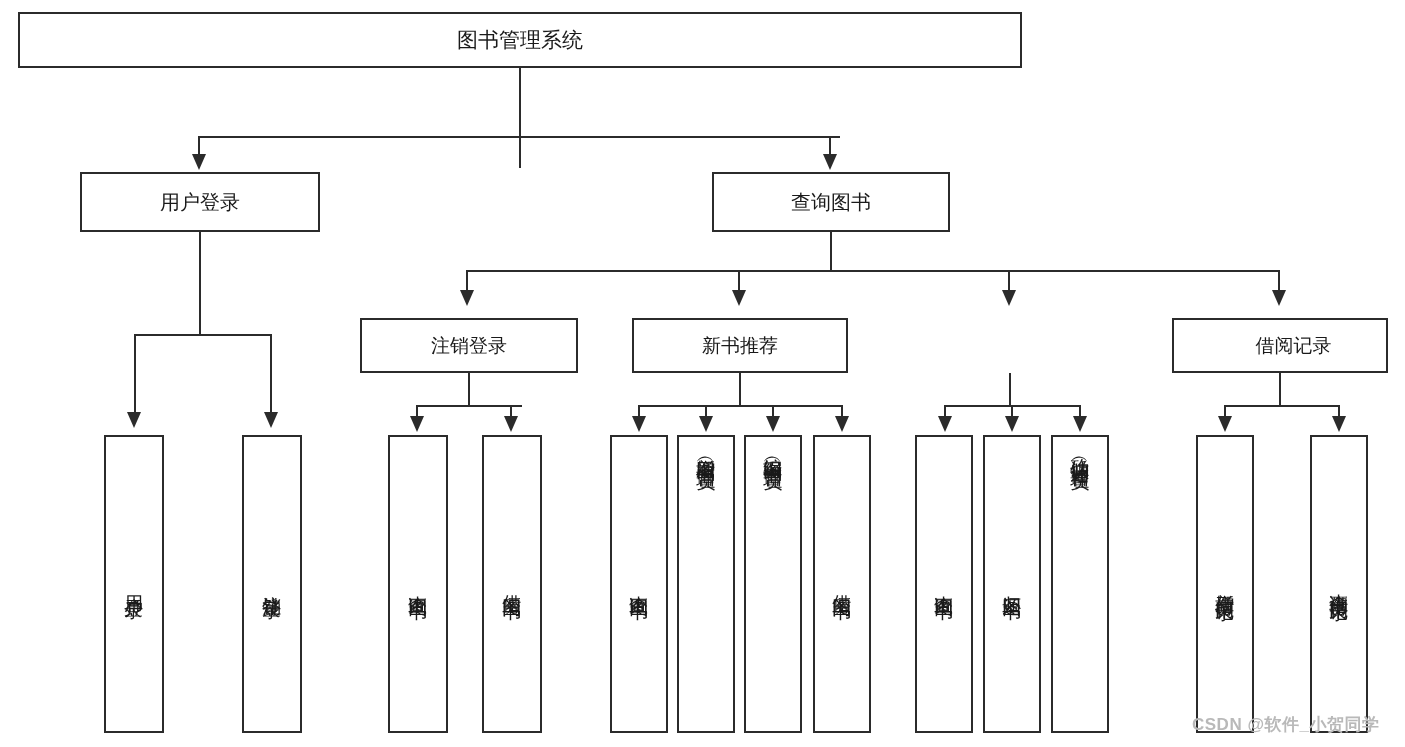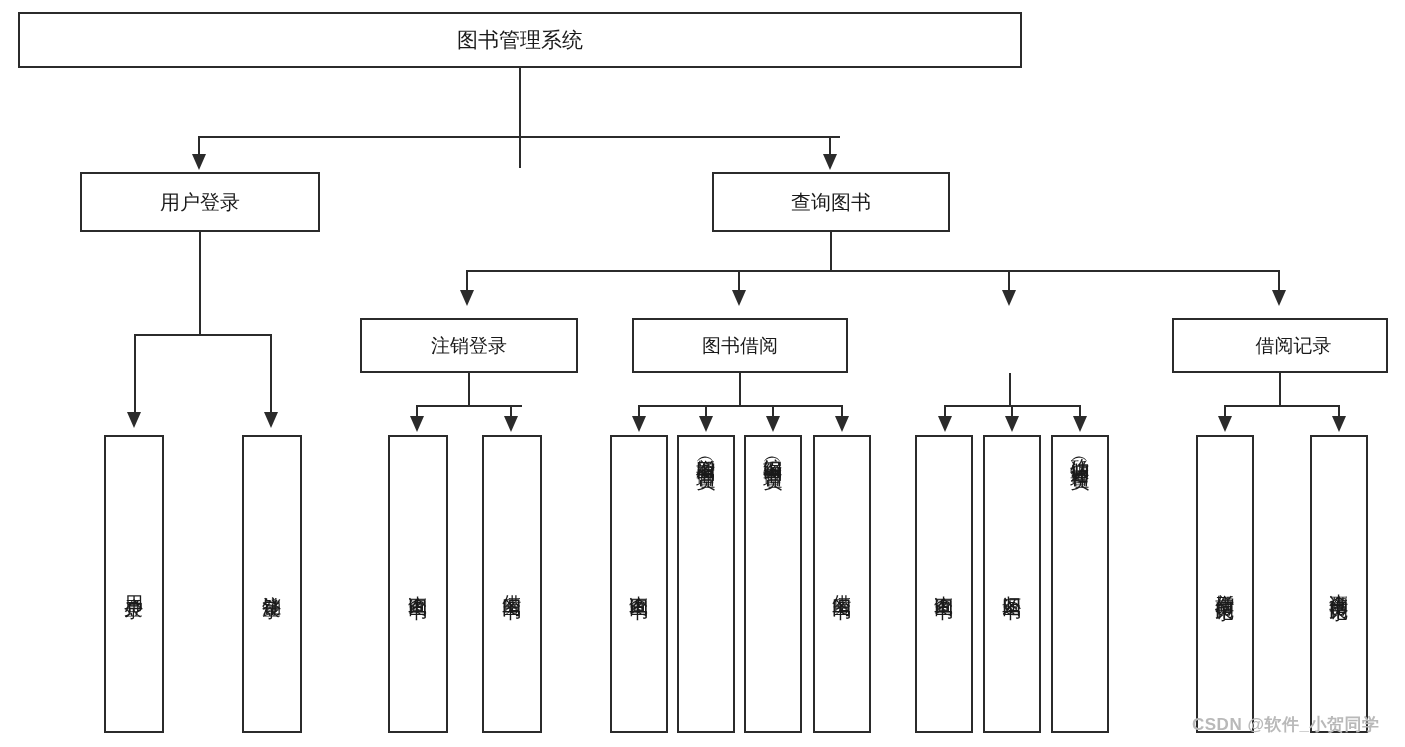--- a/index.html
+++ b/index.html
@@ -126,21 +126,21 @@
   <div class="arrow" style="left:732px; top:290px;"></div>
   <div class="vline" style="left:1008px; top:270px; height:24px;"></div>
   <div class="arrow" style="left:1002px; top:290px;"></div>
   <div class="vline" style="left:1278px; top:270px; height:24px;"></div>
   <div class="arrow" style="left:1272px; top:290px;"></div>
 
   <div class="node lvl2" style="left:360px; top:318px; width:218px; height:55px;">
     <span>注销登录</span>
   </div>
   <div class="node lvl2" style="left:632px; top:318px; width:216px; height:55px;">
-    <span>图书借阅</span>
+    <span>新书推荐</span>
   </div>
   <div class="node lvl2" style="left:1172px; top:318px; width:216px; height:55px;padding-left:27px;">
     <span>借阅记录</span>
   </div>
 
   <div class="vline" style="left:468px; top:373px; height:34px;"></div>
   <div class="hline" style="left:416px; top:405px; width:106px;"></div>
   <div class="vline" style="left:416px; top:405px; height:14px;"></div>
   <div class="arrow" style="left:410px; top:416px;"></div>
   <div class="vline" style="left:510px; top:405px; height:14px;"></div>

